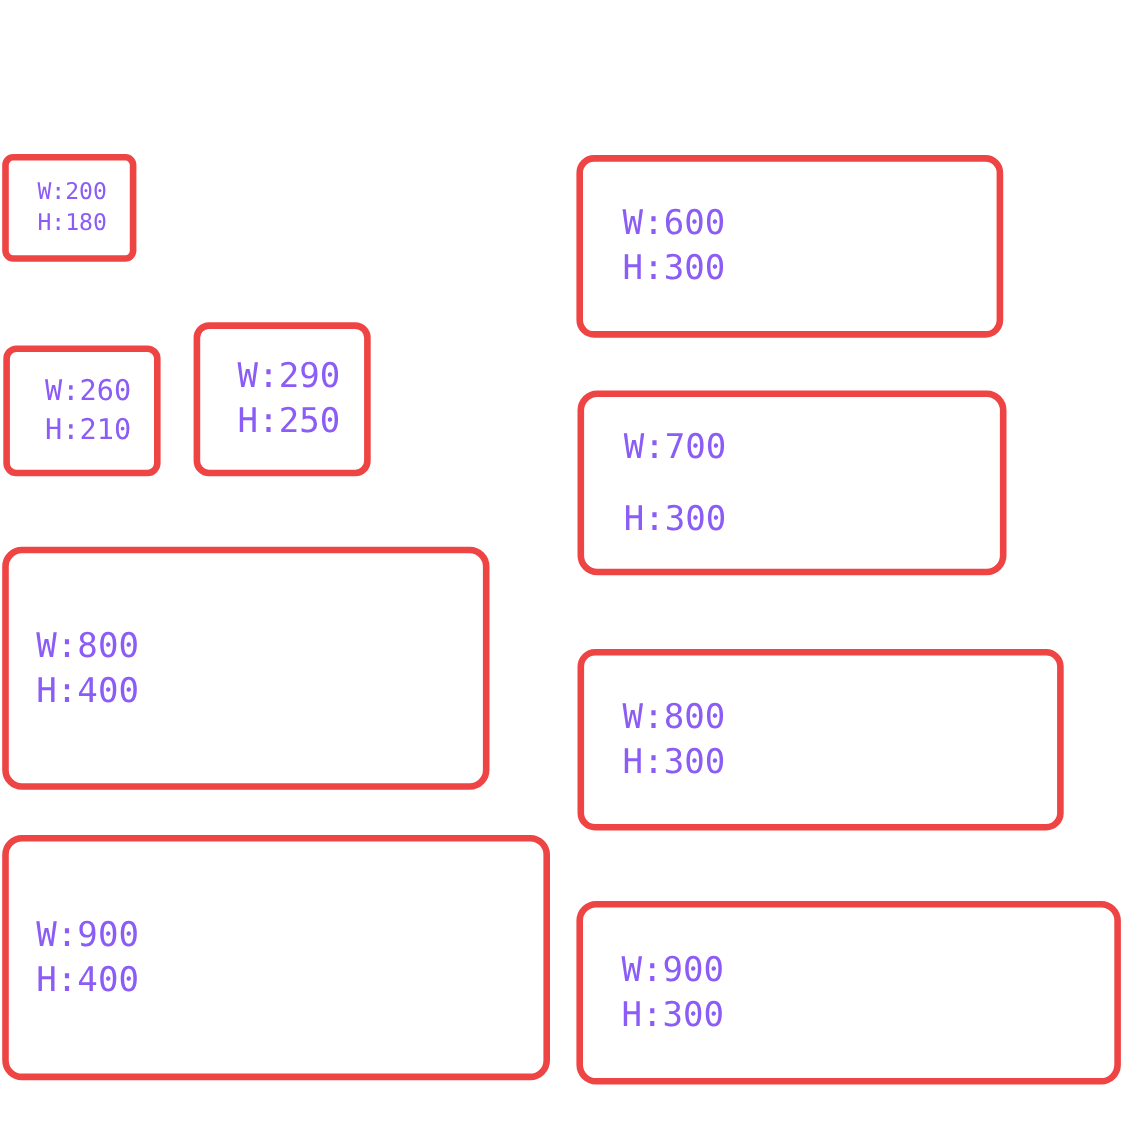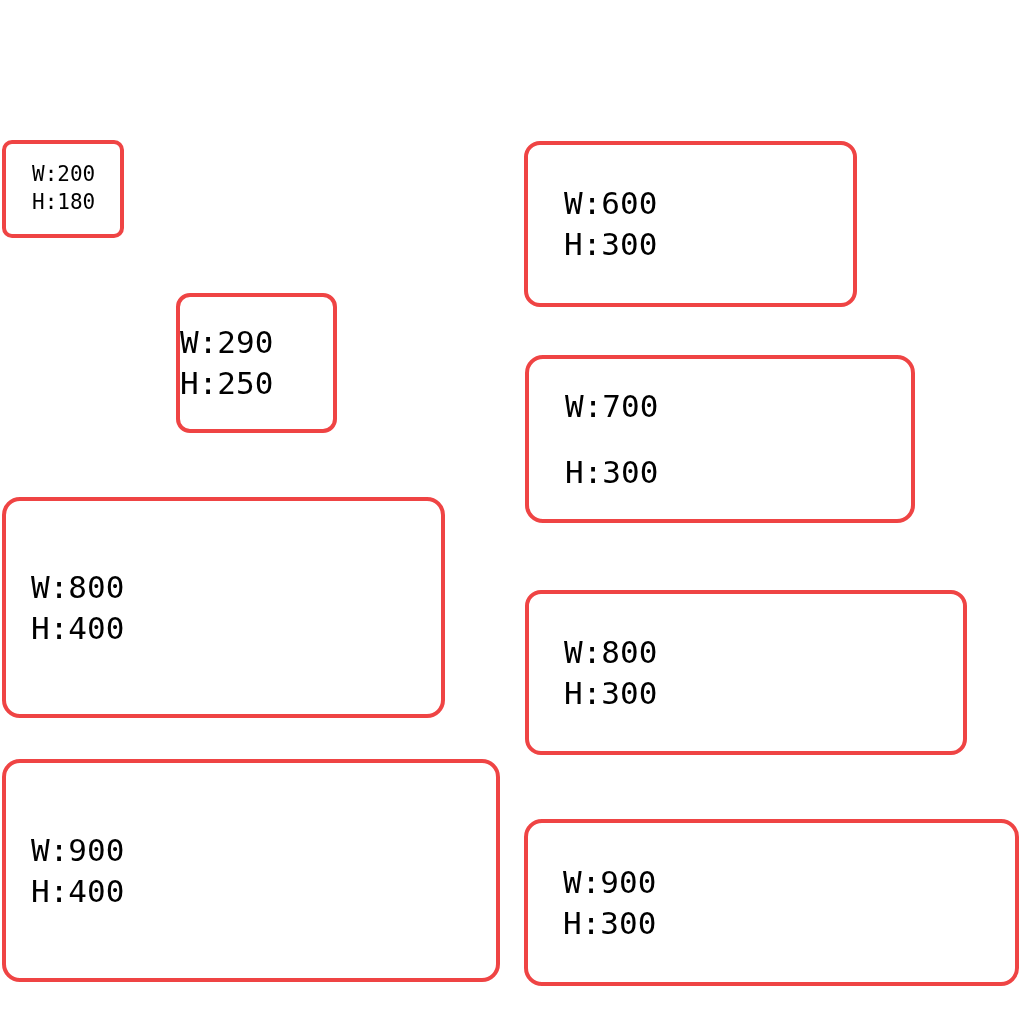--- a/index.html
+++ b/index.html
@@ -10,23 +10,23 @@
   .canvas {
     position: relative;
     width: 1024px;
     height: 1024px;
     background: #ffffff;
     overflow: hidden;
   }
   .box {
     position: absolute;
     box-sizing: border-box;
-    border: 4px solid #ef4444;
+    border: 6px solid #ef4444;
     background: #ffffff;
-    color: #000000;
+    color: #8b5cf6;
     display: flex;
     flex-direction: column;
     justify-content: center;
     align-items: flex-start;
     font-family: "DejaVu Sans Mono", "Liberation Mono", monospace;
     line-height: 1.32;
     white-space: nowrap;
   }
   .lbl {
     display: block;
@@ -35,37 +35,41 @@
 </head>
 <body>
 
 <div class="canvas">
 
   <div class="box" style="left:2px; top:140px; width:122px; height:98px; border-radius:10px; font-size:21px; padding-left:26px;">
     <span class="lbl">W:200</span>
     <span class="lbl">H:180</span>
   </div>
 
+  <div class="box" style="left:3px; top:314px; width:143px; height:119px; border-radius:12px; font-size:26px; padding-left:32px;">
+    <span class="lbl">W:260</span>
+    <span class="lbl">H:210</span>
+  </div>
 
-  <div class="box" style="left:176px; top:293px; width:161px; height:140px; border-radius:14px; font-size:31px; ">
+  <div class="box" style="left:176px; top:293px; width:161px; height:140px; border-radius:14px; font-size:31px; padding-left:34px;">
     <span class="lbl">W:290</span>
     <span class="lbl">H:250</span>
   </div>
 
   <div class="box" style="left:2px; top:497px; width:443px; height:221px; border-radius:18px; font-size:31px; padding-left:25px;">
     <span class="lbl">W:800</span>
     <span class="lbl">H:400</span>
   </div>
 
   <div class="box" style="left:2px; top:759px; width:498px; height:223px; border-radius:18px; font-size:31px; padding-left:25px;">
     <span class="lbl">W:900</span>
     <span class="lbl">H:400</span>
   </div>
 
-  <div class="box" style="left:524px; top:141px; width:333px; height:166px; border-radius:16px; font-size:31px; padding-left:36px;">
+  <div class="box" style="left:524px; top:141px; width:388px; height:166px; border-radius:16px; font-size:31px; padding-left:36px;">
     <span class="lbl">W:600</span>
     <span class="lbl">H:300</span>
   </div>
 
   <div class="box" style="left:525px; top:355px; width:390px; height:168px; border-radius:18px; font-size:31px; padding-left:36px;gap:25px;">
     <span class="lbl">W:700</span>
     <span class="lbl">H:300</span>
   </div>
 
   <div class="box" style="left:525px; top:590px; width:442px; height:165px; border-radius:16px; font-size:31px; padding-left:35px;">

